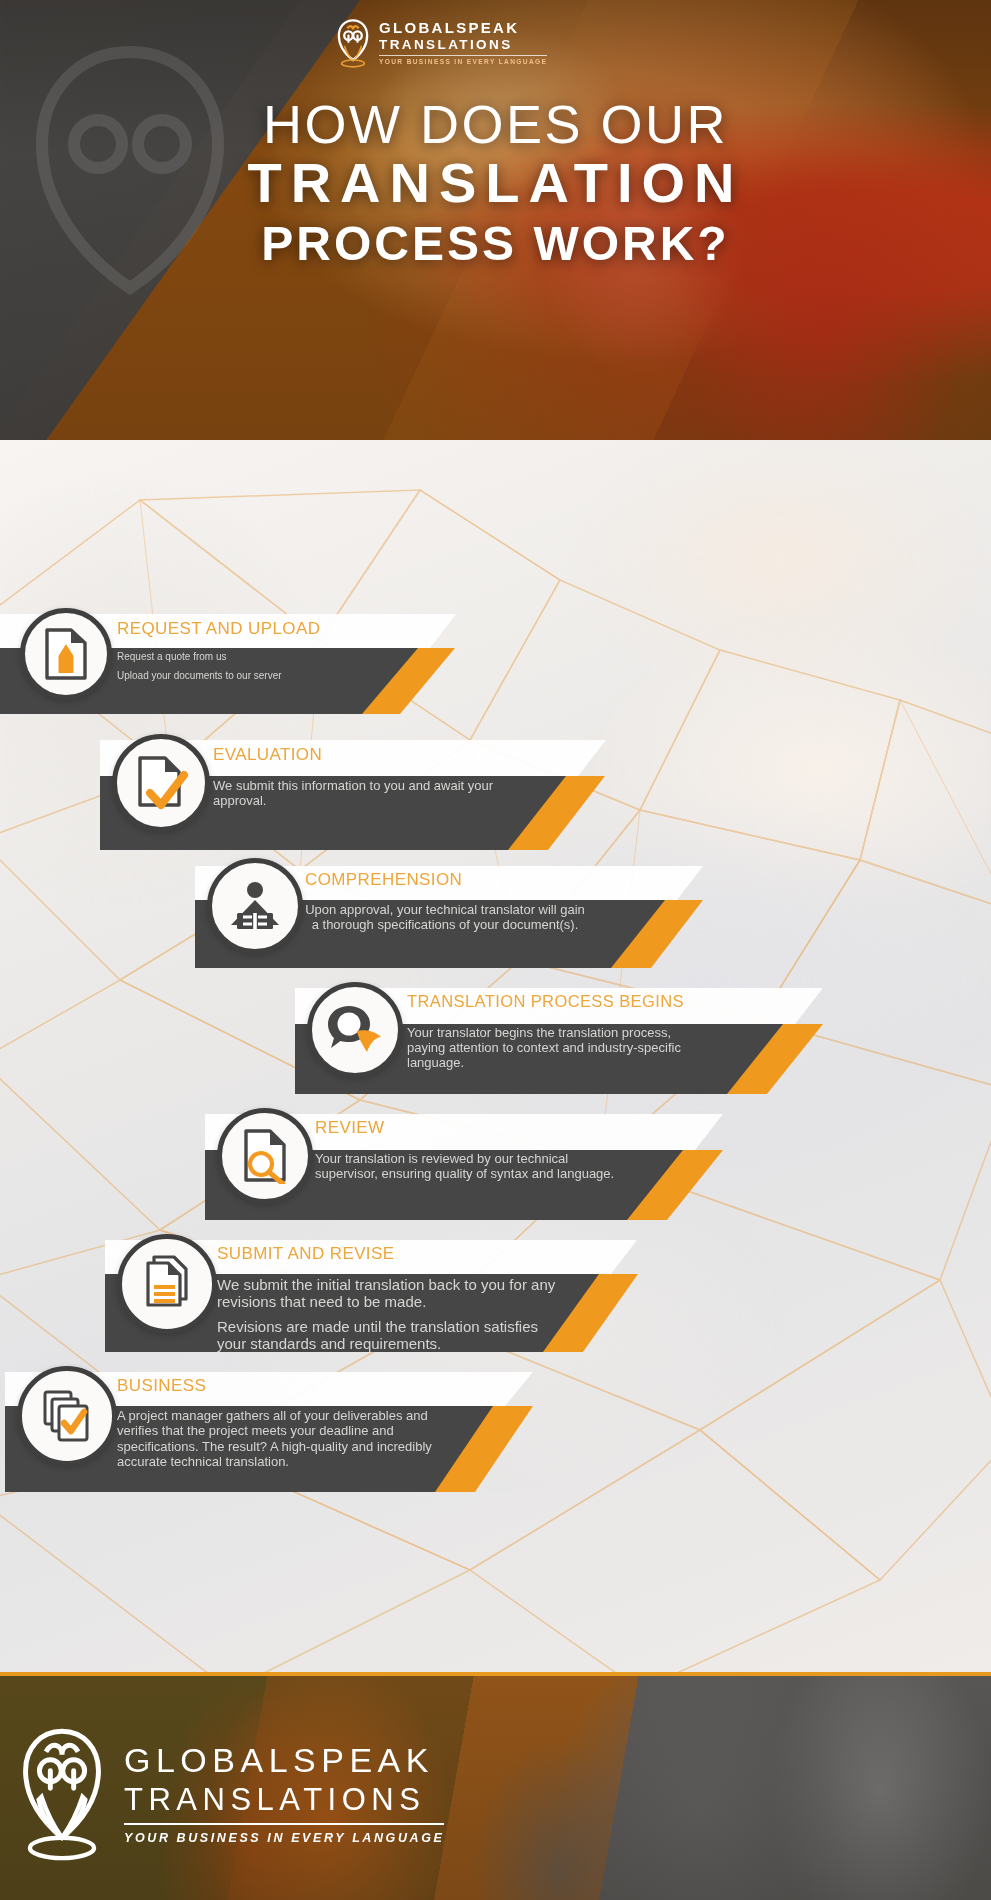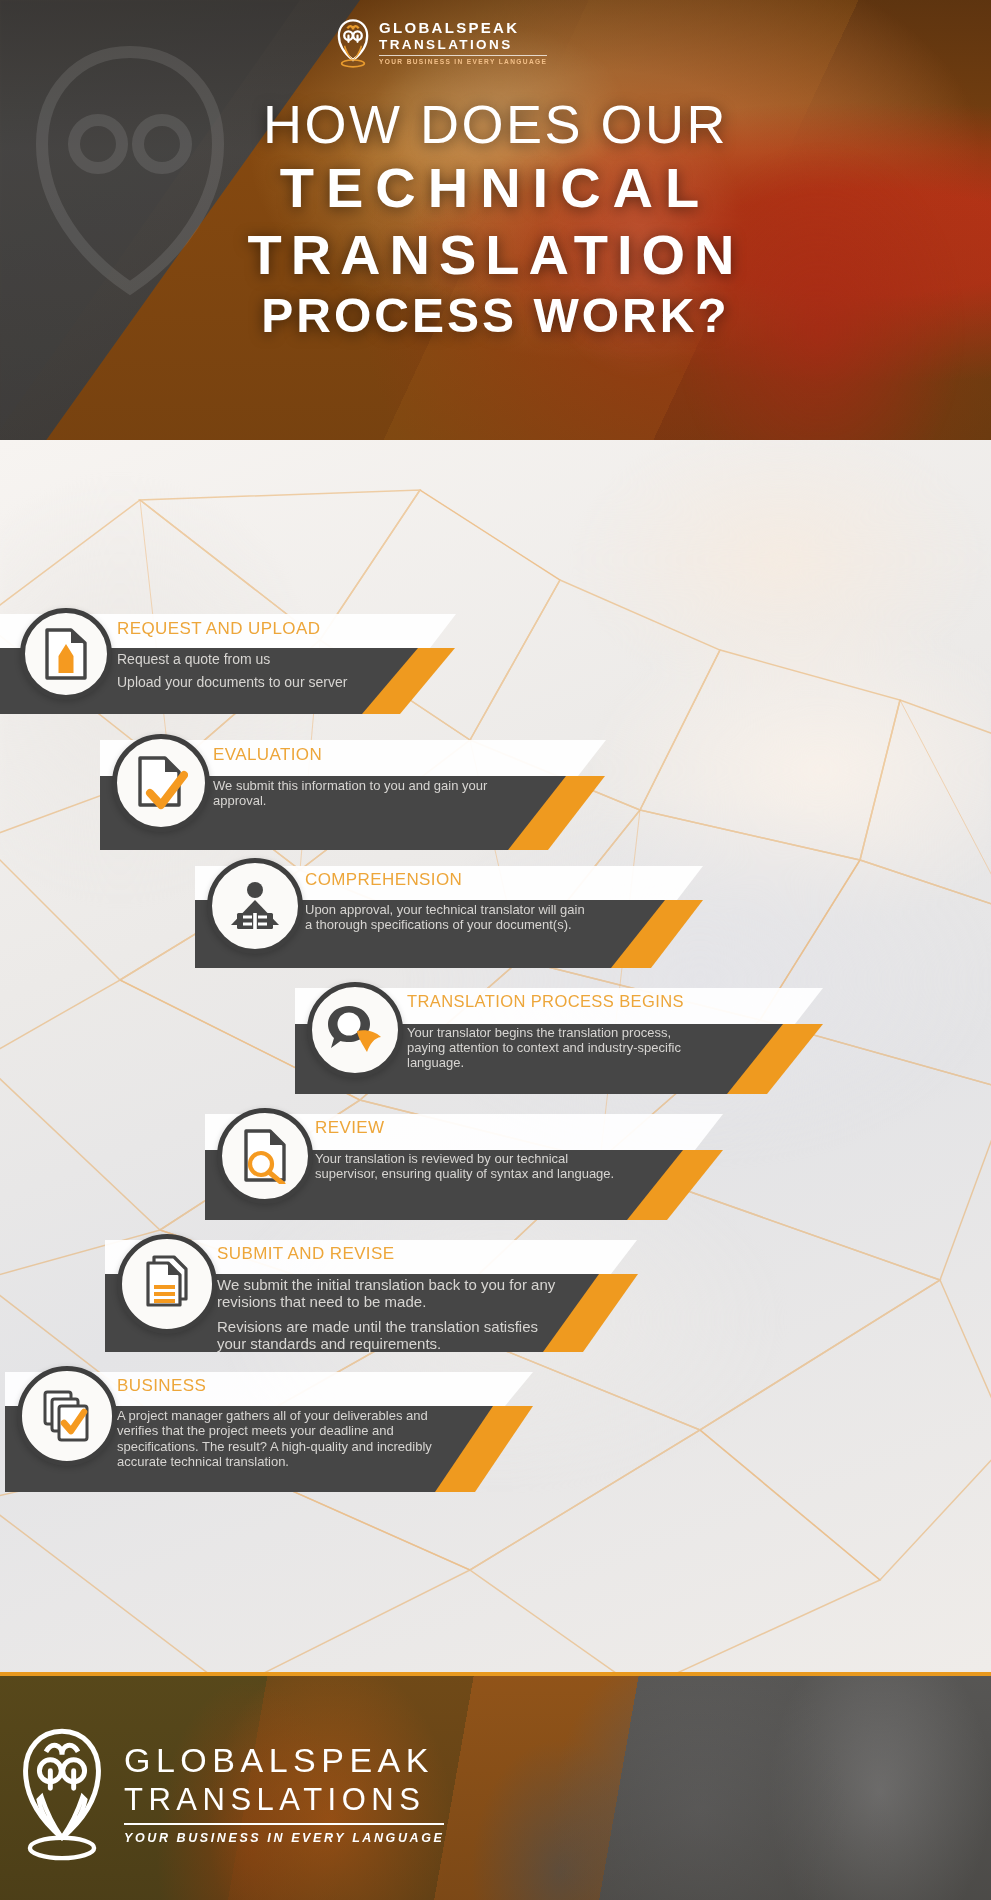--- a/index.html
+++ b/index.html
@@ -180,21 +180,20 @@
     <div class="txt">
       <div class="l1">GLOBALSPEAK</div>
       <div class="l2">TRANSLATIONS</div>
       <div class="rule"></div>
       <div class="l3">YOUR BUSINESS IN EVERY LANGUAGE</div>
     </div>
   </div>
 
   <div class="hero-title">
     <div class="t-l1">HOW DOES OUR</div>
-    <div class="t-l2">TECHNICAL</div>
     <div class="t-l3">TRANSLATION</div>
     <div class="t-l4">PROCESS WORK?</div>
   </div>
 
   <div class="bodybg">
     <div class="blurimg"></div>
     <svg class="poly" viewBox="0 0 991 1232" preserveAspectRatio="none">
       <g stroke="#e8a24c" stroke-width="1.5" fill="none" opacity="0.45">
         <path d="M-20 180 L140 60 L320 200 L170 330 Z"></path>
         <path d="M140 60 L320 200 L420 50 Z"></path>
@@ -235,46 +234,46 @@
     </svg>
     <div class="icon-circle" style="left:20px;top:12px;width:92px;height:92px;">
       <svg width="50" height="54" viewBox="0 0 50 54">
         <path d="M6 3 H30 L44 16 V51 H6 Z" fill="#ffffff" stroke="#464646" stroke-width="3.4" stroke-linejoin="round"></path>
         <path d="M30 3 V16 H44" fill="#464646"></path>
         <path d="M25 46 V29 H32.5 L25 17 L17.5 29 H25 Z" fill="#f59a20"></path>
         <rect x="17.5" y="29" width="15" height="17" fill="#f59a20"></rect>
       </svg>
     </div>
     <div class="step-title" style="left:117px;top:23px;font-size:17px;">REQUEST AND UPLOAD</div>
-    <div class="step-body" style="left:117px;top:55px;width:250px;font-size:14px;line-height:1.16;">
+    <div class="step-body" style="left:117px;top:55px;width:250px;font-size:10px;line-height:1.16;">
       <p>Request a quote from us</p>
       <p>Upload your documents to our server</p>
     </div>
   </div>
 
   <div class="step" style="left:100px;top:722px;width:520px;height:130px;z-index:10;">
     <svg class="bandsvg" width="520" height="130" viewBox="0 0 520 130">
       <path d="M0 18 L470 18 L506 18 L478 54 L0 54 Z" fill="#ffffff" opacity="0.93"></path>
       <path d="M0 54 L478 54 L505 54 L448 128 L0 128 Z" fill="#ef9a1f"></path>
       <path d="M0 54 L466 54 L408 128 L0 128 Z" fill="#464646"></path>
     </svg>
     <div class="icon-circle" style="left:12px;top:12px;width:98px;height:98px;">
       <svg width="54" height="56" viewBox="0 0 54 56">
         <path d="M6 3 H31 L45 17 V50 H6 Z" fill="#ffffff" stroke="#464646" stroke-width="3.4" stroke-linejoin="round"></path>
         <path d="M31 3 V17 H45" fill="#464646"></path>
         <path d="M16 38 L27 50 L50 20" fill="none" stroke="#f59a20" stroke-width="8" stroke-linecap="round" stroke-linejoin="round"></path>
       </svg>
     </div>
     <div class="step-title" style="left:113px;top:23px;font-size:17px;text-align:center;">EVALUATION</div>
     <div class="step-body" style="left:113px;top:56px;width:290px;font-size:13px;line-height:1.16;">
-      <p>We submit this information to you and gain your approval.</p>
-    </div>
-  </div>
-
-  <div class="step" style="left:195px;top:848px;width:520px;height:122px;z-index:10;">
+      <p>We submit this information to you and await your approval.</p>
+    </div>
+  </div>
+
+  <div class="step" style="left:195px;top:848px;width:520px;height:122px;z-index:10;text-align:center;">
     <svg class="bandsvg" width="520" height="122" viewBox="0 0 520 122">
       <path d="M0 18 L472 18 L508 18 L482 52 L0 52 Z" fill="#ffffff" opacity="0.93"></path>
       <path d="M0 52 L482 52 L508 52 L456 120 L0 120 Z" fill="#ef9a1f"></path>
       <path d="M0 52 L470 52 L416 120 L0 120 Z" fill="#464646"></path>
     </svg>
     <div class="icon-circle" style="left:12px;top:10px;width:96px;height:96px;">
       <svg width="52" height="50" viewBox="0 0 52 50">
         <circle cx="26" cy="9" r="8" fill="#464646"></circle>
         <path d="M26 19 L50 44 H2 Z" fill="#464646"></path>
         <rect x="8" y="32" width="36" height="16" rx="1.5" fill="#464646"></rect>

